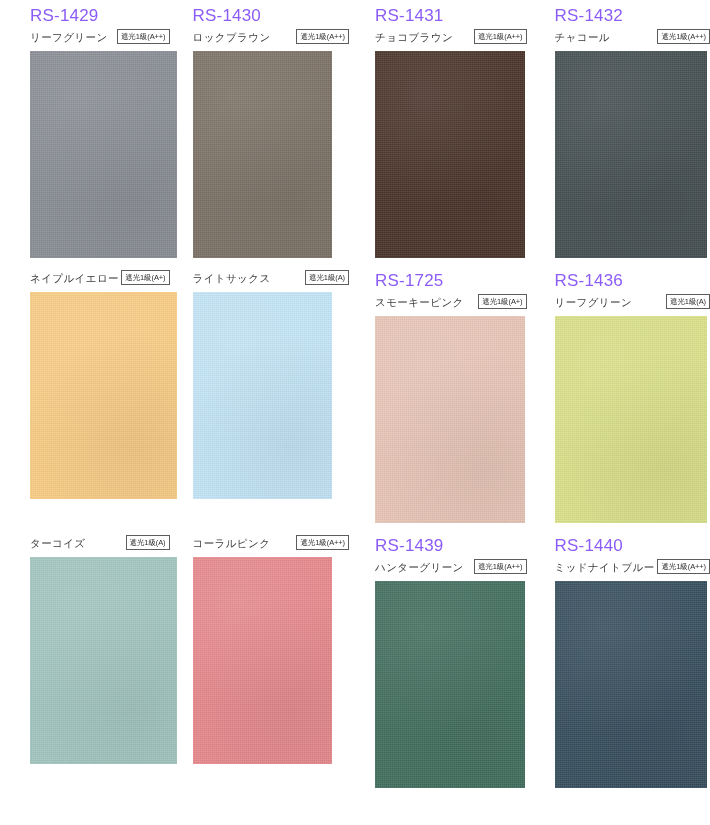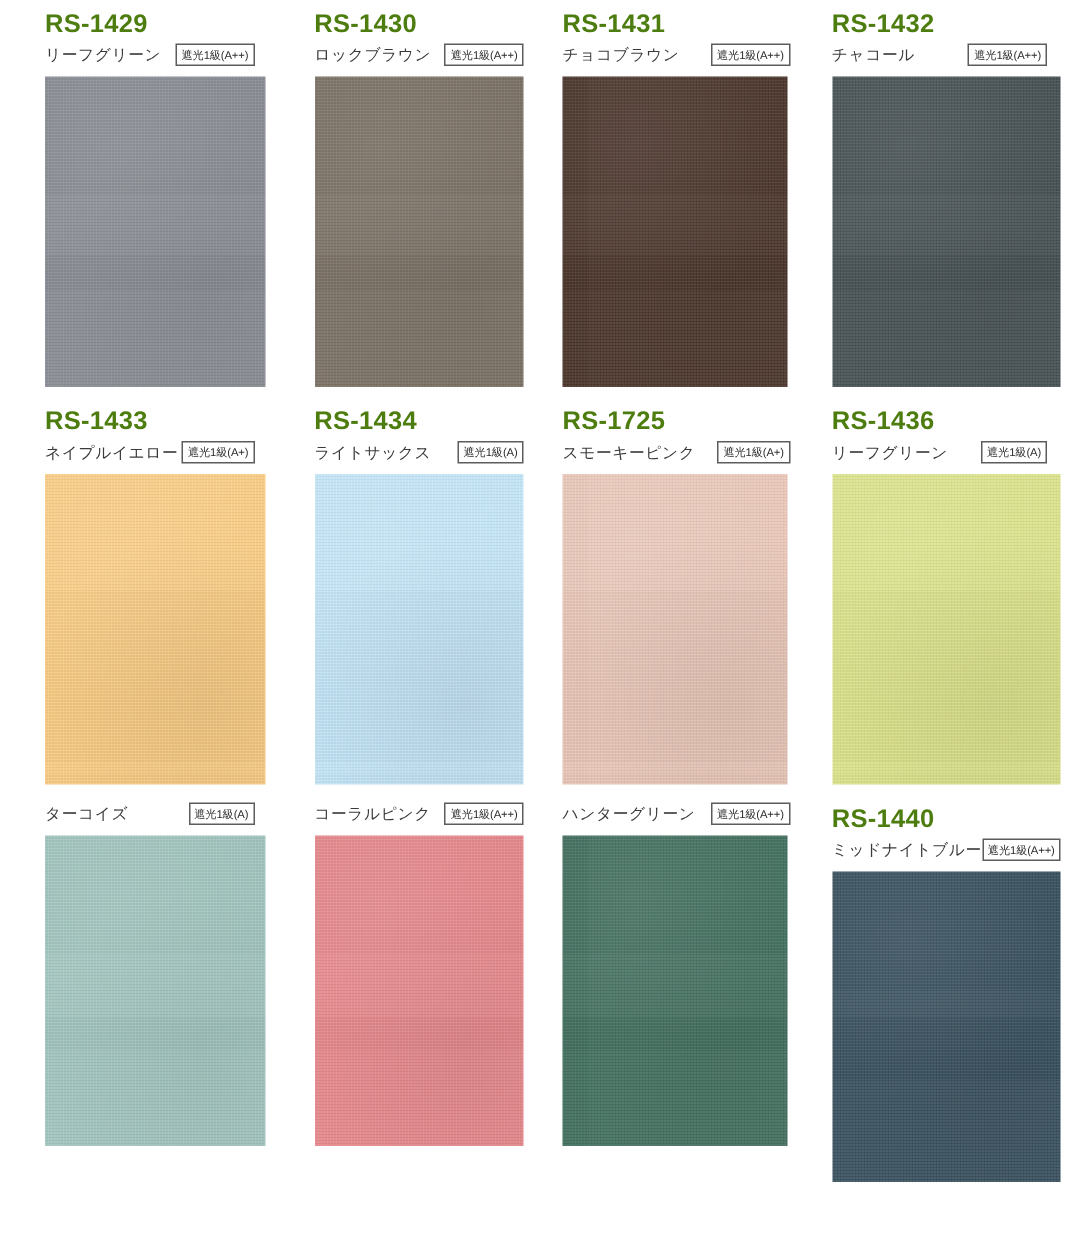--- a/index.html
+++ b/index.html
@@ -13,29 +13,29 @@
   #catalog-grid {
     display:grid;
     grid-template-columns:repeat(4,177.5px);
     grid-template-rows:repeat(3,265px);
     width:710px;
   }
   .swatch-cell {
     position:relative;
     padding:0 8px 0 30px;
   }
-  .swatch-cell.col-b { padding-left:32px; padding-right:6px; }
+  .swatch-cell.col-b { padding-left:15px; padding-right:6px; }
   .swatch-cell.col-c { padding-left:20px; padding-right:6px; }
-  .swatch-cell.col-d { padding-left:22px; padding-right:12px; }
+  .swatch-cell.col-d { padding-left:22px; padding-right:0; }
 
   .code {
     font-size:17px;
-    font-weight:700;
+    font-weight:400;
     letter-spacing:0.2px;
-    color:#4d7c0f;
+    color:#8b5cf6;
     line-height:1;
     padding-top:7px;
     white-space:nowrap;
   }
   .meta-row {
     display:flex;
     align-items:center;
     margin-top:6px;
     height:15px;
     white-space:nowrap;
@@ -118,30 +118,28 @@
   <div class="swatch-cell col-d">
     <div class="code">RS-1432</div>
     <div class="meta-row">
       <span class="color-name">チャコール</span>
       <span class="grade-badge">遮光1級(A++)</span>
     </div>
     <div class="swatch" style="background-color: rgb(70, 80, 83);"></div>
   </div>
 
   <div class="swatch-cell col-a">
-    <div class="code">RS-1433</div>
     <div class="meta-row">
       <span class="color-name">ネイプルイエロー</span>
       <span class="grade-badge">遮光1級(A+)</span>
     </div>
     <div class="swatch" style="background-color: rgb(251, 206, 134);"></div>
   </div>
 
   <div class="swatch-cell col-b">
-    <div class="code">RS-1434</div>
     <div class="meta-row">
       <span class="color-name">ライトサックス</span>
       <span class="grade-badge">遮光1級(A)</span>
     </div>
     <div class="swatch" style="background-color: rgb(197, 230, 248);"></div>
   </div>
 
   <div class="swatch-cell col-c">
     <div class="code">RS-1725</div>
     <div class="meta-row">
@@ -170,20 +168,21 @@
 
   <div class="swatch-cell col-b">
     <div class="meta-row">
       <span class="color-name">コーラルピンク</span>
       <span class="grade-badge">遮光1級(A++)</span>
     </div>
     <div class="swatch" style="background-color: rgb(232, 138, 142);"></div>
   </div>
 
   <div class="swatch-cell col-c">
+    <div class="code">RS-1439</div>
     <div class="meta-row">
       <span class="color-name">ハンターグリーン</span>
       <span class="grade-badge">遮光1級(A++)</span>
     </div>
     <div class="swatch" style="background-color: rgb(67, 112, 95);"></div>
   </div>
 
   <div class="swatch-cell col-d">
     <div class="code">RS-1440</div>
     <div class="meta-row">

